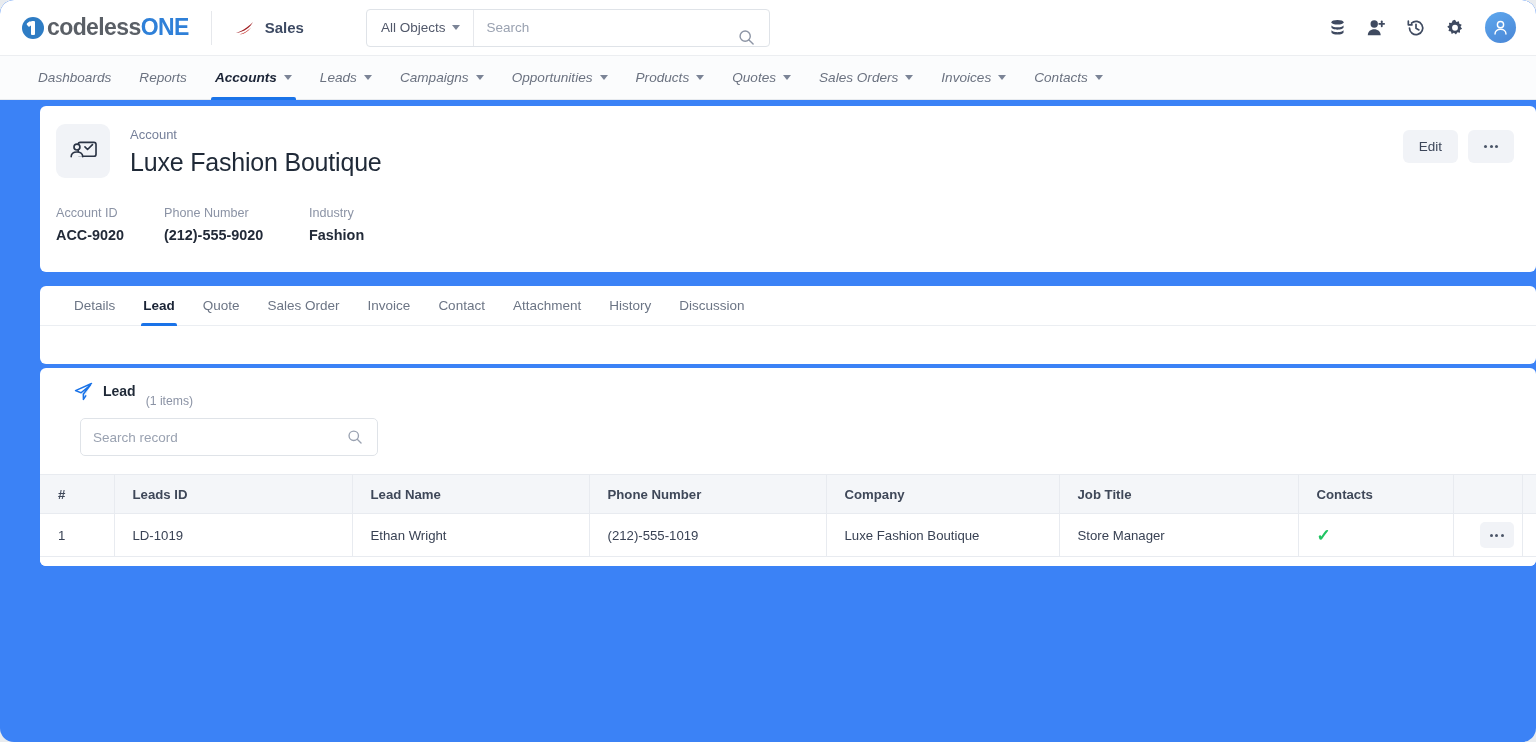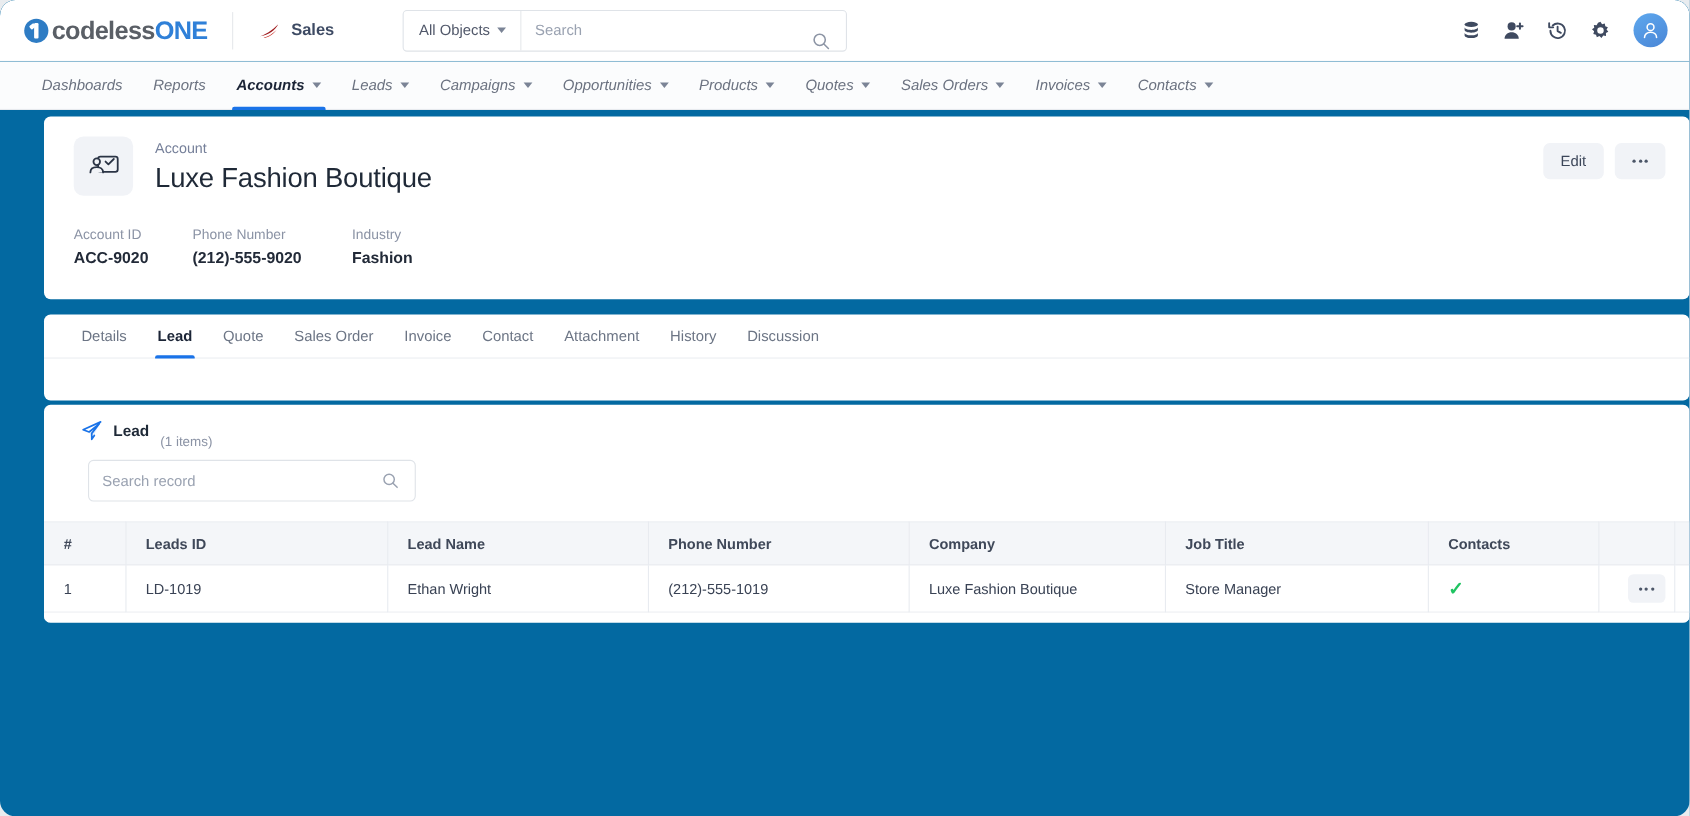--- a/index.html
+++ b/index.html
@@ -5,21 +5,21 @@
   * { box-sizing: border-box; margin: 0; padding: 0; }
   html, body {
     width: 1536px; height: 742px;
     background: #e9ecef;
     font-family: "Liberation Sans", sans-serif;
     -webkit-font-smoothing: antialiased;
   }
   .app {
     position: relative;
     width: 1536px; height: 742px;
-    background: #0369a1;
+    background: #3b82f6;
     border-radius: 14px;
     overflow: hidden;
   }
 
   
   .topbar {
     position: absolute; top: 0; left: 0;
     width: 1536px; height: 56px;
     background: #ffffff;
     border-top-left-radius: 14px;
@@ -115,21 +115,21 @@
     border-right: 4.5px solid transparent; border-top: 5px solid #7b8496;
   }
 
   
   .card {
     background: #ffffff; border-radius: 6px;
     margin: 0 20px;
   }
   .record-card {
     position: absolute; top: 106px; left: 20px;
-    width: 1496px; height: 166px; padding-left: 11px;
+    width: 1496px; height: 166px;
   }
   .rec-top { display: flex; align-items: flex-start; padding: 18px 22px 0 16px; }
   .rec-icon {
     width: 54px; height: 54px; border-radius: 9px; background: #f1f3f7;
     display: flex; align-items: center; justify-content: center; flex: 0 0 auto;
   }
   .rec-titles { margin-left: 20px; padding-top: 3px; }
   .rec-kind { font-size: 13px; color: #76809a; margin-bottom: 6px; }
   .rec-name { font-size: 25px; color: #1f2937; letter-spacing: -0.2px; }
   .rec-actions { margin-left: auto; display: flex; gap: 10px; padding-top: 6px; }

